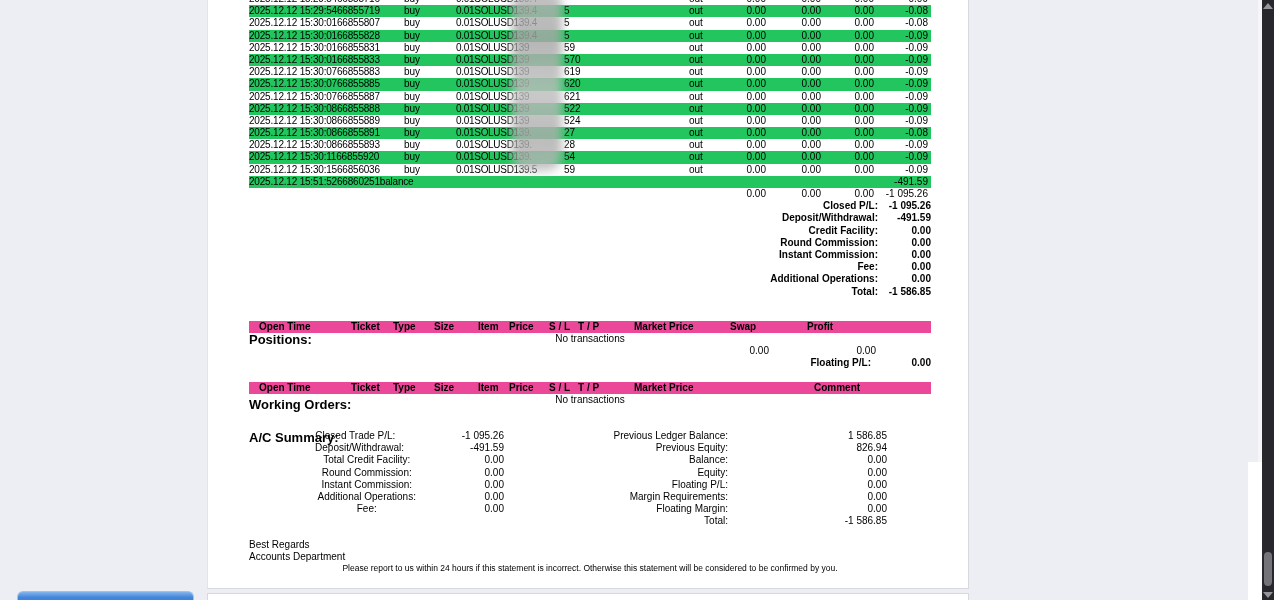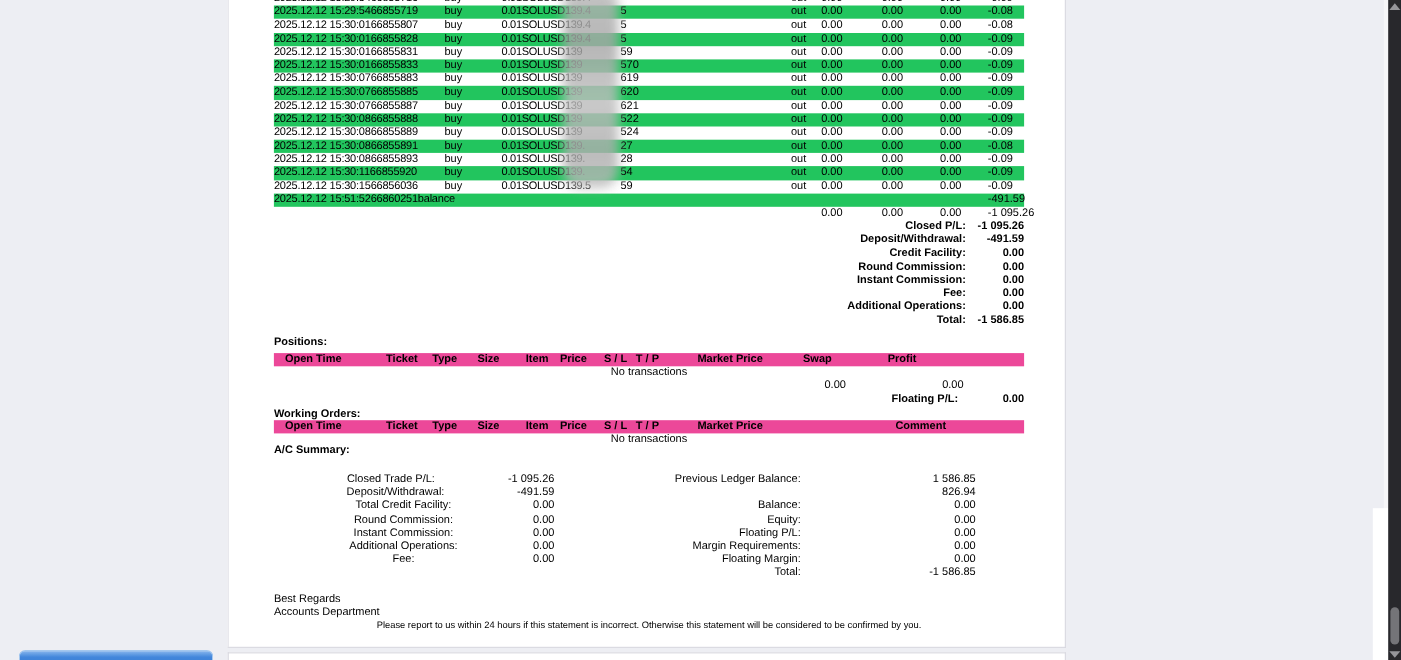--- a/index.html
+++ b/index.html
@@ -19,38 +19,38 @@
     background:#ffffff;border:1px solid #d8d8df;border-bottom:none;
   }
   
   .trades{position:absolute;left:41px;top:-7px;width:682px;font-size:10px;}
   .trow{position:relative;height:12.2px;line-height:12.4px;white-space:nowrap;}
   .trow.shaded{background:#22c55e;}
   .ct {position:absolute;left:0;letter-spacing:-0.2px;}
   .cty{position:absolute;left:155px;}
   .cd {position:absolute;left:207px;letter-spacing:-0.3px;}
   .cs {position:absolute;left:315px;}
-  .cdir{position:absolute;left:440px;width:44px;text-align:right;}
+  .cdir{position:absolute;left:440px;width:44px;text-align:left;}
   .cn1{position:absolute;left:467px;width:50px;text-align:right;}
   .cn2{position:absolute;left:522px;width:50px;text-align:right;}
   .cn3{position:absolute;left:575px;width:50px;text-align:right;}
-  .cn4{position:absolute;left:649px;width:60px;}
+  .cn4{position:absolute;left:619px;width:60px;text-align:right;}
   .redact{
     position:absolute;left:263px;top:-4px;width:50px;height:182px;
     background:linear-gradient(180deg,#b7b7b7,#a6a6a6 28%,#bfbfbf 55%,#adadad 82%,#bababa);
     filter:blur(5px);border-radius:16px;opacity:.82;pointer-events:none;
   }
   
   .csum{position:absolute;left:41px;top:188px;width:682px;font-size:10px;}
   .totrow{position:relative;height:12.2px;line-height:12.2px;}
   .sline{display:flex;height:12.2px;line-height:12.2px;font-weight:bold;}
   .sline .lab{width:629px;text-align:right;}
   .sline .val{flex:1;text-align:right;}
   
-  .sec-title{position:absolute;left:41px;font-weight:bold;font-size:10px;line-height:12px;}
+  .sec-title{position:absolute;left:41px;font-weight:bold;font-size:13px;line-height:12px;margin-top:28px;}
   .hbar{
     position:absolute;left:41px;width:682px;height:11.5px;background:#ec4899;
     font-size:10px;font-weight:bold;line-height:11.5px;white-space:nowrap;
   }
   .hbar span{position:absolute;top:0;}
   .empty{position:absolute;left:41px;width:682px;text-align:center;font-size:10px;line-height:12px;}
   .ptot{position:absolute;left:41px;width:682px;height:12px;font-size:10px;line-height:12px;}
   .swapT{position:absolute;left:470px;width:50px;text-align:right;}
   .profT{position:absolute;left:577px;width:50px;text-align:right;}
   .floatrow{position:absolute;left:41px;width:682px;display:flex;font-size:10px;font-weight:bold;line-height:12px;}
@@ -371,20 +371,21 @@
         <span class="lab">Fee:</span>
         <span class="val">0.00</span>
       </div>
     </div>
   <div class="ac-right" id="ac-right">
       <div class="acline">
         <span class="lab">Previous Ledger Balance:</span>
         <span class="val">1 586.85</span>
       </div>
       <div class="acline">
+        <span class="lab">Previous Equity:</span>
         <span class="val">826.94</span>
       </div>
       <div class="acline">
         <span class="lab">Balance:</span>
         <span class="val">0.00</span>
       </div>
       <div class="acline">
         <span class="lab">Equity:</span>
         <span class="val">0.00</span>
       </div>

